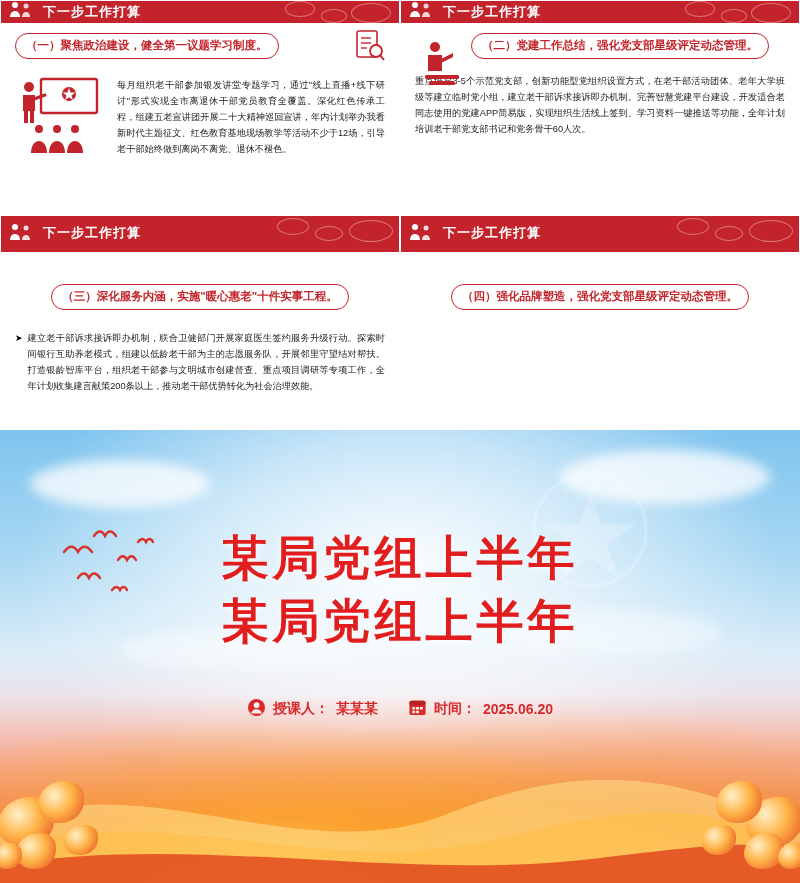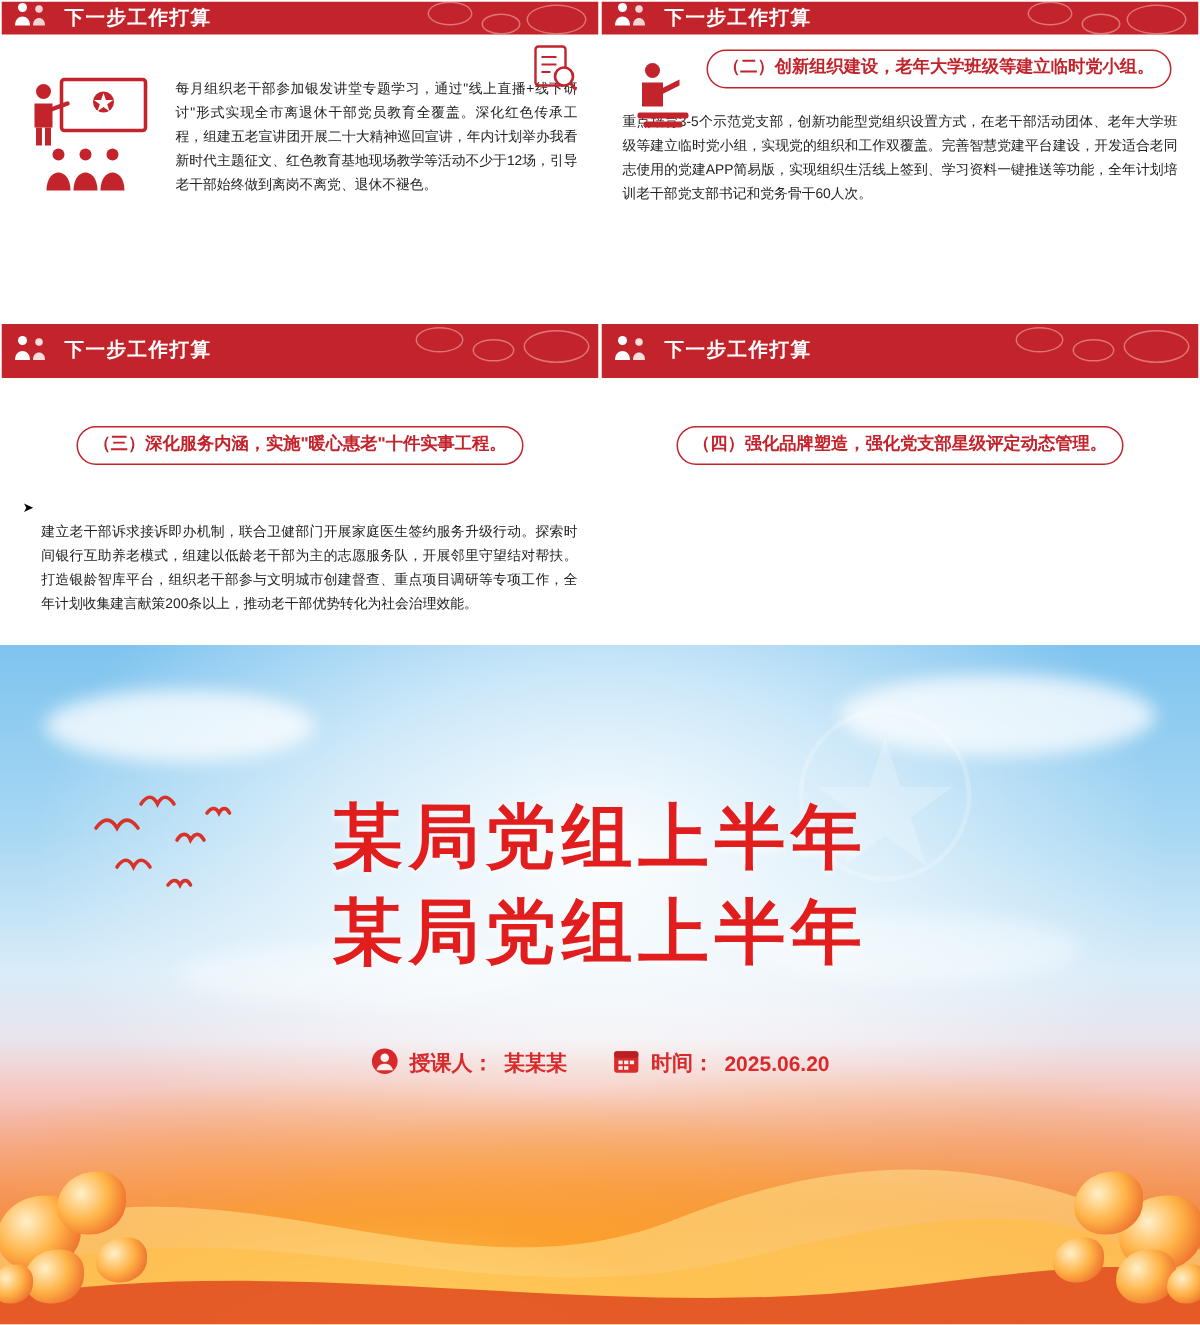--- a/index.html
+++ b/index.html
@@ -219,20 +219,23 @@
           <svg width="30" height="34" viewBox="0 0 30 34">
             <rect x="2" y="2" width="20" height="26" rx="2" fill="none" stroke="#c3232b" stroke-width="1.6"></rect>
             <line x1="6" y1="9" x2="16" y2="9" stroke="#c3232b" stroke-width="1.4"></line>
             <line x1="6" y1="14" x2="16" y2="14" stroke="#c3232b" stroke-width="1.4"></line>
             <line x1="6" y1="19" x2="12" y2="19" stroke="#c3232b" stroke-width="1.4"></line>
             <circle cx="21" cy="22" r="6" fill="#fff" stroke="#c3232b" stroke-width="1.8"></circle>
             <line x1="25" y1="26" x2="29" y2="31" stroke="#c3232b" stroke-width="2"></line>
           </svg>
         </div>
 
+        <div class="sec-title-left">
+          <div class="sec-title">（一）聚焦政治建设，健全第一议题学习制度。</div>
+        </div>
 
         <div class="slide1-flex">
           <div class="illus1">
             <svg width="86" height="86" viewBox="0 0 86 86">
               <rect x="26" y="6" width="56" height="34" rx="2" fill="none" stroke="#c3232b" stroke-width="2.4"></rect>
               <circle cx="54" cy="21" r="7" fill="#c3232b"></circle>
               <path d="M54 15l1.6 4.6h4.8l-3.9 2.9 1.5 4.6-4-2.8-4 2.8 1.5-4.6-3.9-2.9h4.8z" fill="#fff"></path>
               <circle cx="14" cy="14" r="5" fill="#c3232b"></circle>
               <path d="M8 22h12v16H8z" fill="#c3232b"></path>
               <line x1="19" y1="26" x2="30" y2="22" stroke="#c3232b" stroke-width="3" stroke-linecap="round"></line>
@@ -275,23 +278,23 @@
         <div class="icon2">
           <svg width="52" height="48" viewBox="0 0 52 48">
             <circle cx="16" cy="8" r="5" fill="#c3232b"></circle>
             <path d="M9 16h14v16H9z" fill="#c3232b"></path>
             <path d="M22 20l12-6v4l-12 6z" fill="#c3232b"></path>
             <rect x="6" y="36" width="34" height="4" rx="1.5" fill="#c3232b"></rect>
             <rect x="10" y="42" width="26" height="4" rx="1.5" fill="#c3232b"></rect>
           </svg>
         </div>
         <div style="padding-left:56px;">
-          <div class="sec-title">（二）创新组织建设，老年大学班级等建立临时党小组。</div>
-        </div>
-        <div class="para" style="margin-top:14px;">重点培育3-5个示范党支部，创新功能型党组织设置方式，在老干部活动团体、老年大学班级等建立临时党小组，实现党的组织和工作双覆盖。完善智慧党建平台建设，开发适合老同志使用的党建APP简易版，实现组织生活线上签到、学习资料一键推送等功能，全年计划培训老干部党支部书记和党务骨干60人次。</div>
+          <div class="sec-title">（二）党建工作总结，强化党支部星级评定动态管理。</div>
+        </div>
+        <div class="para" style="margin-top:14px;">重点培育3-5个示范党支部，创新功能型党组织设置方式，在老干部活动团体、老年大学班级等建立临时党小组，建立老干部诉求接诉即办机制。完善智慧党建平台建设，开发适合老同志使用的党建APP简易版，实现组织生活线上签到、学习资料一键推送等功能，全年计划培训老干部党支部书记和党务骨干60人次。</div>
       </div>
     </div>
 
     <div class="slide">
       <div class="slide-header">
         <div class="hdr-icon">
           <svg width="26" height="22" viewBox="0 0 26 22">
             <circle cx="6" cy="7" r="3" fill="#fff"></circle>
             <path d="M1 20c0-4 2.5-6 5-6s5 2 5 6z" fill="#fff"></path>
             <circle cx="17" cy="8" r="2.5" fill="#fff" opacity=".85"></circle>
@@ -306,21 +309,21 @@
         </div>
       </div>
       <div class="hdr-underline"></div>
 
       <div class="slide-body">
         <div class="sec-title-wrap" style="margin-top:22px;">
           <div class="sec-title">（三）深化服务内涵，实施"暖心惠老"十件实事工程。</div>
         </div>
         <div style="display:flex; gap:5px; margin-top:20px;">
           <span class="arrow" style="font-size:9px;line-height:1.9;">➤</span>
-          <div class="para" style="margin-top:16px;">建立老干部诉求接诉即办机制，联合卫健部门开展家庭医生签约服务升级行动。探索时间银行互助养老模式，组建以低龄老干部为主的志愿服务队，开展邻里守望结对帮扶。打造银龄智库平台，组织老干部参与文明城市创建督查、重点项目调研等专项工作，全年计划收集建言献策200条以上，推动老干部优势转化为社会治理效能。</div>
+          <div class="para" style="margin-top:0;">建立老干部诉求接诉即办机制，联合卫健部门开展家庭医生签约服务升级行动。探索时间银行互助养老模式，组建以低龄老干部为主的志愿服务队，开展邻里守望结对帮扶。打造银龄智库平台，组织老干部参与文明城市创建督查、重点项目调研等专项工作，全年计划收集建言献策200条以上，推动老干部优势转化为社会治理效能。</div>
         </div>
       </div>
     </div>
 
     <div class="slide">
       <div class="slide-header">
         <div class="hdr-icon">
           <svg width="26" height="22" viewBox="0 0 26 22">
             <circle cx="6" cy="7" r="3" fill="#fff"></circle>
             <path d="M1 20c0-4 2.5-6 5-6s5 2 5 6z" fill="#fff"></path>

